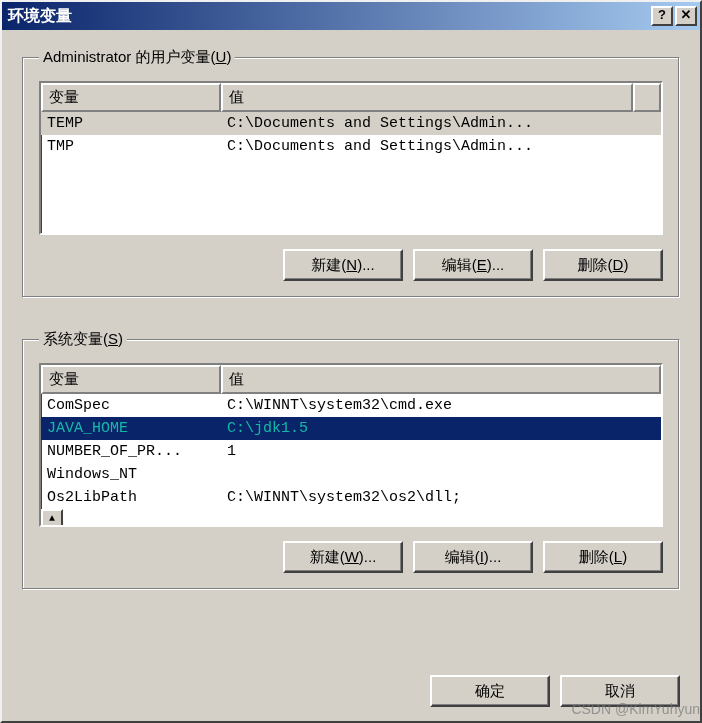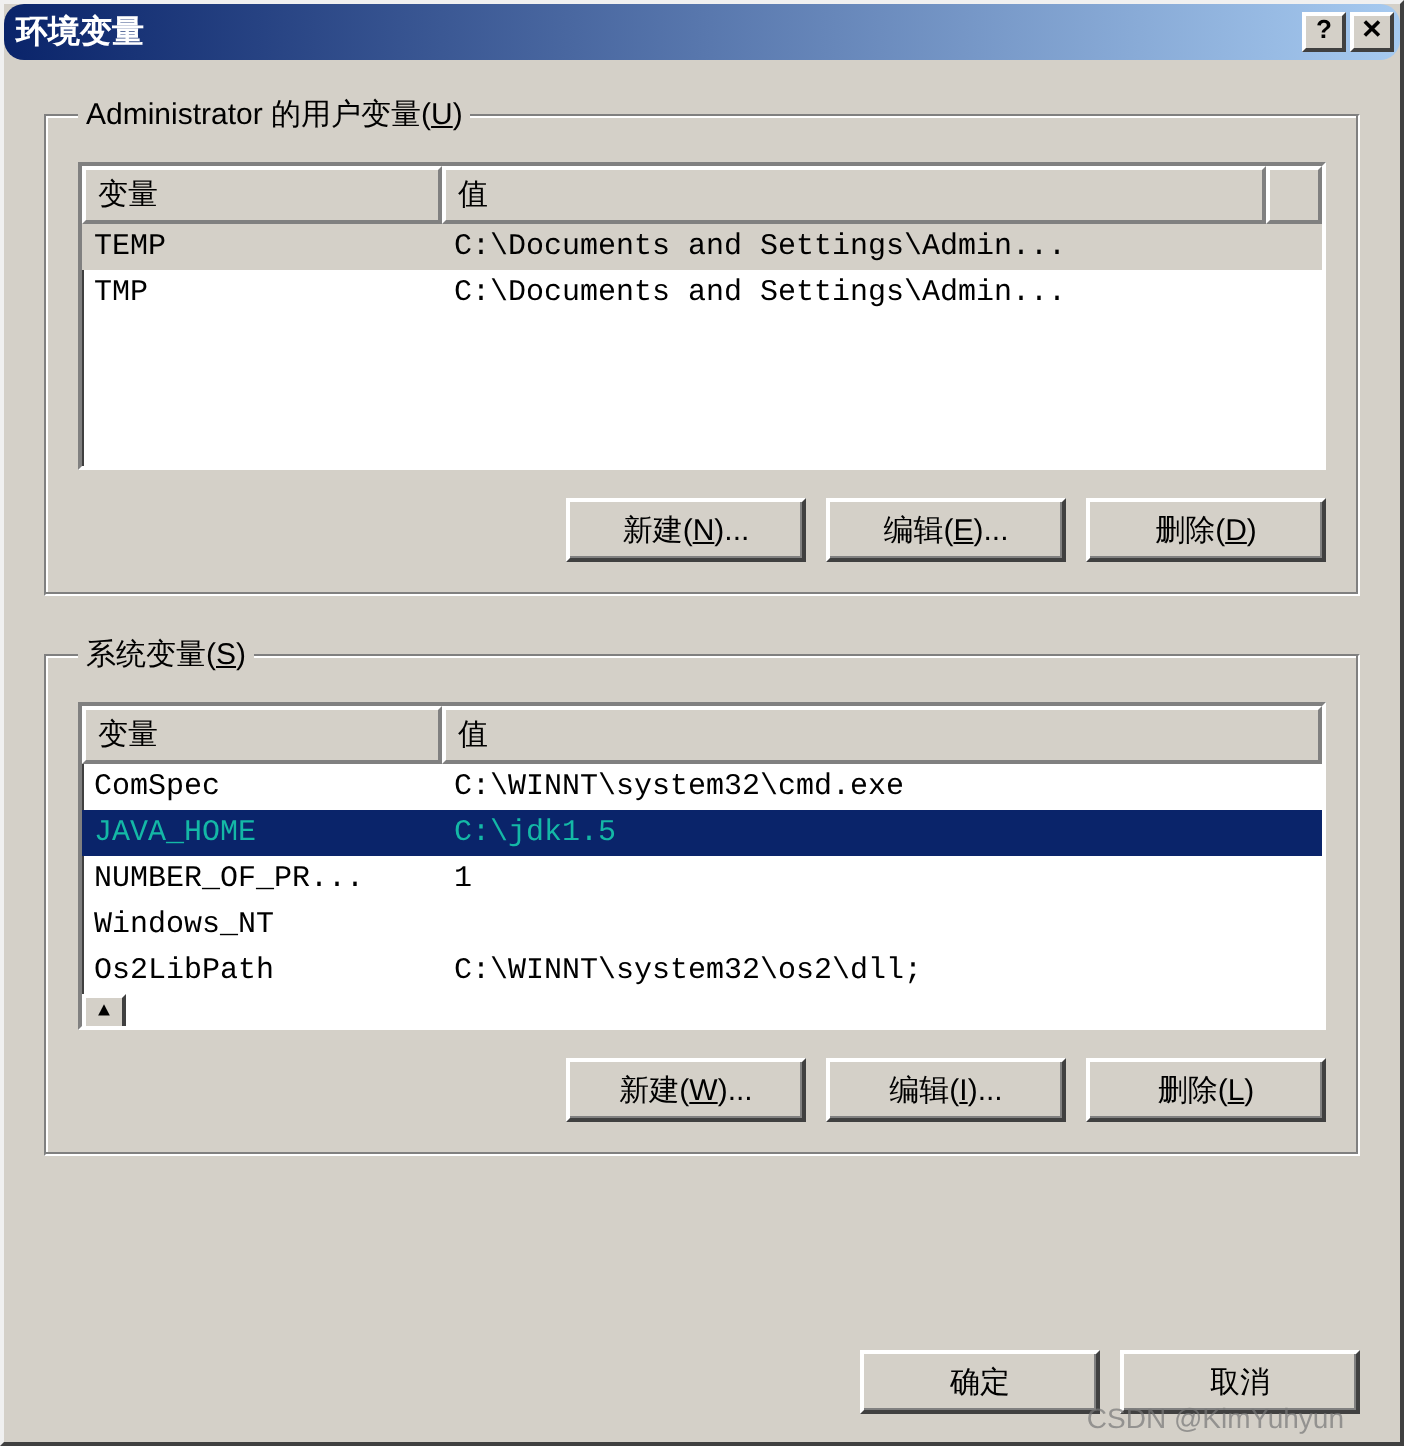--- a/index.html
+++ b/index.html
@@ -22,21 +22,20 @@
     }
     .titlebar {
       background: linear-gradient(to right, #0a246a, #a6caf0);
       color: #fff;
       height: 28px;
       display: flex;
       align-items: center;
       padding: 0 3px 0 6px;
       font-weight: bold;
       font-size: 16px;
-      border-radius: 10px;
     }
     .titlebar-text { flex: 1; }
     .titlebar-btns { display: flex; gap: 2px; }
     .titlebar-btn {
       width: 22px; height: 20px;
       background: #d4d0c8;
       border: 2px solid;
       border-color: #fff #404040 #404040 #fff;
       font-family: "Marlett", sans-serif;
       font-size: 13px;
@@ -44,21 +43,21 @@
       text-align: center;
       color: #000;
       font-weight: bold;
       cursor: default;
     }
     .dialog-body {
       flex: 1;
       padding: 18px 20px 14px 20px;
       display: flex;
       flex-direction: column;
-      gap: 20px;
+      gap: 32px;
     }
     fieldset {
       border: 1px solid #808080;
       border-right-color: #fff;
       border-bottom-color: #fff;
       box-shadow: inset -1px -1px 0 #808080, inset 1px 1px 0 #fff;
       padding: 14px 16px 16px 16px;
       position: relative;
     }
     legend {
@@ -149,21 +148,21 @@
     }
     .dialog-footer {
       display: flex;
       justify-content: flex-end;
       gap: 10px;
       padding: 8px 20px 14px 20px;
     }
     .underline { text-decoration: underline; }
     .watermark {
       position: absolute;
-      bottom: 6px; right: 30px;
+      bottom: 6px; right: 2px;
       font-size: 14px;
       color: rgba(120,120,120,0.7);
       font-family: sans-serif;
       pointer-events: none;
     }
   </style>
 </head>
 <body>
 
 <div class="dialog">

